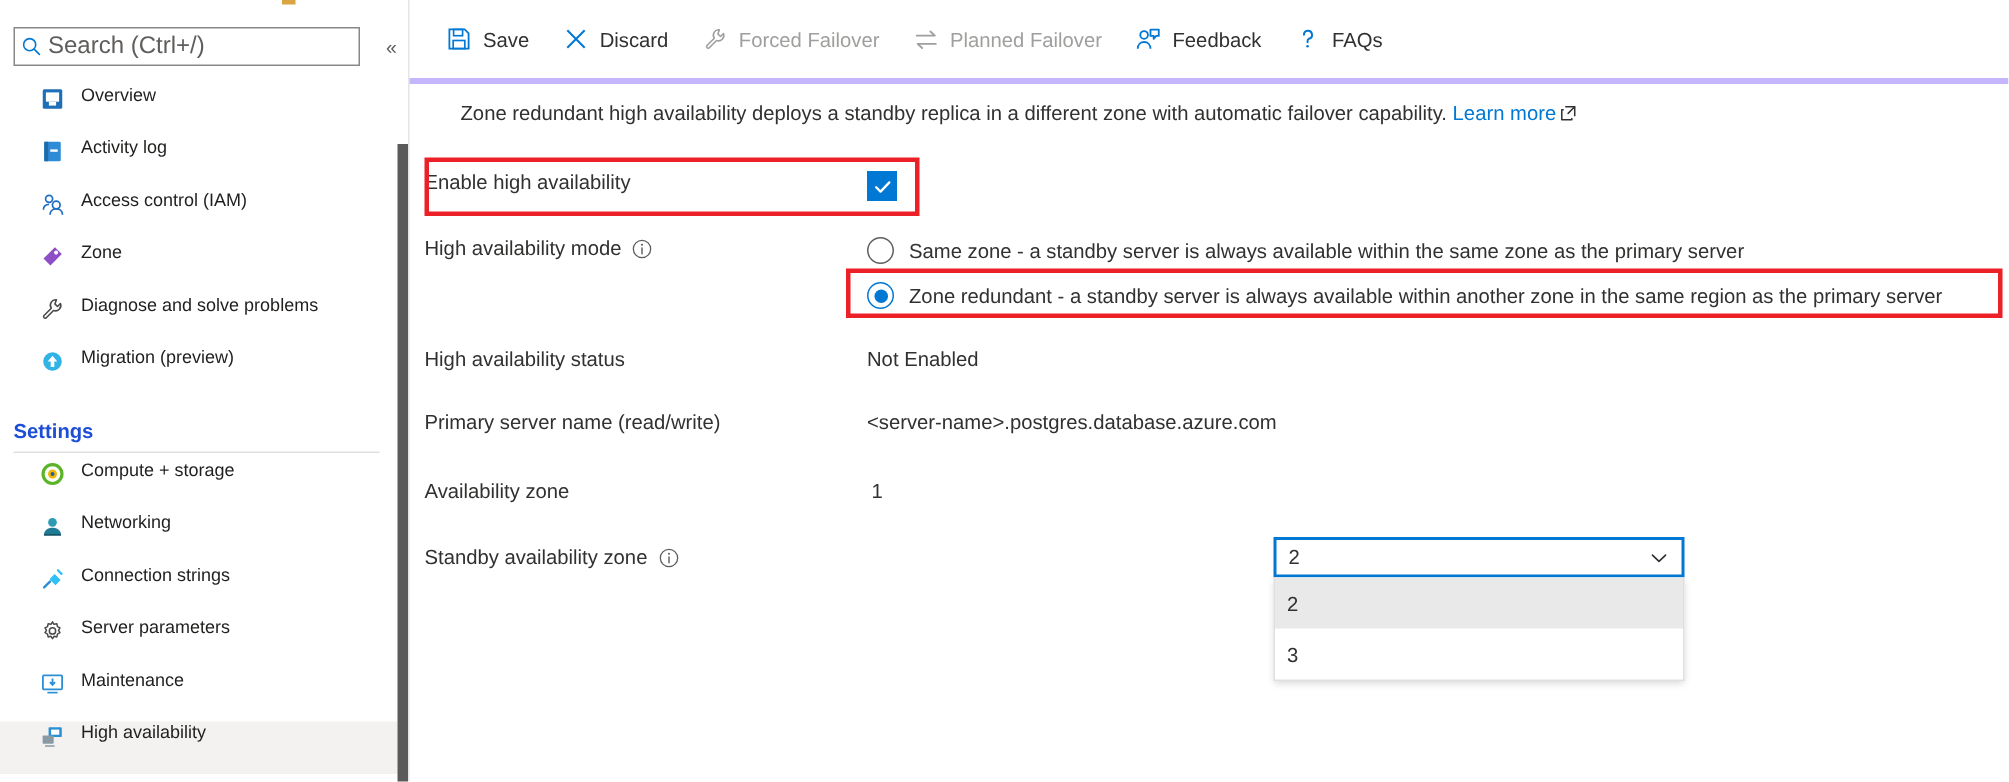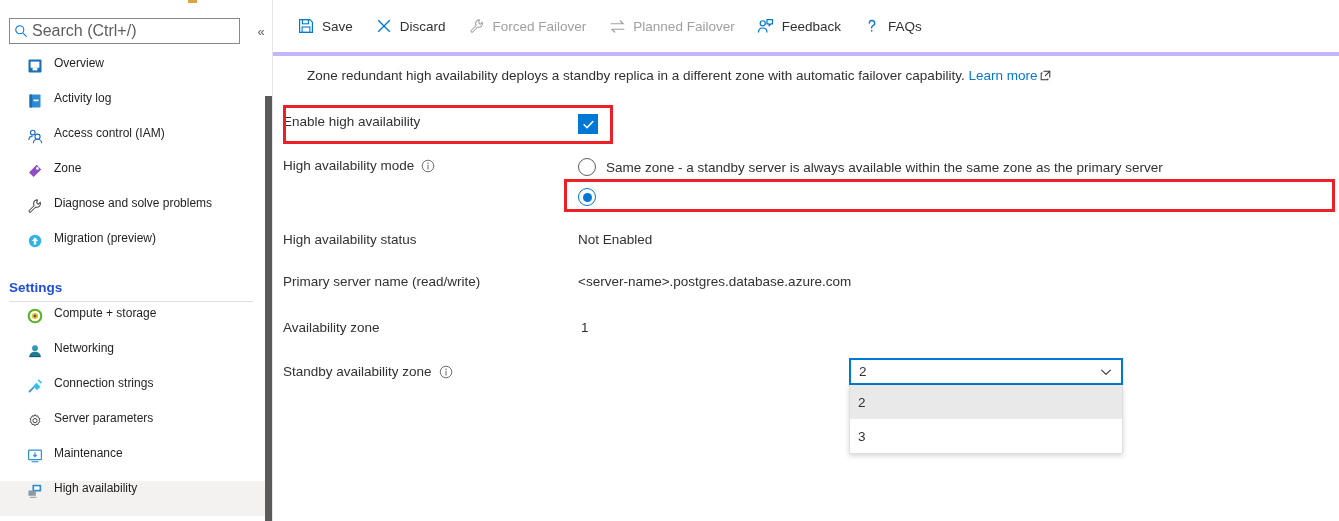--- a/index.html
+++ b/index.html
@@ -576,20 +576,21 @@
           </svg>
         </span>
       </div>
       <div>
         <div class="radio-line" style="margin-bottom:12px;">
           <span class="radio"></span>
           <span class="radio-text">Same zone - a standby server is always available within the same zone as the primary server</span>
         </div>
         <div class="radio-line">
           <span class="radio checked"></span>
+          <span class="radio-text">Zone redundant - a standby server is always available within another zone in the same region as the primary server</span>
         </div>
       </div>
     </div>
 
     <div class="row" style="top:232px;">
       <div class="row-label">High availability status</div>
       <div class="row-value">Not Enabled</div>
     </div>
 
     <div class="row" style="top:274px;">

